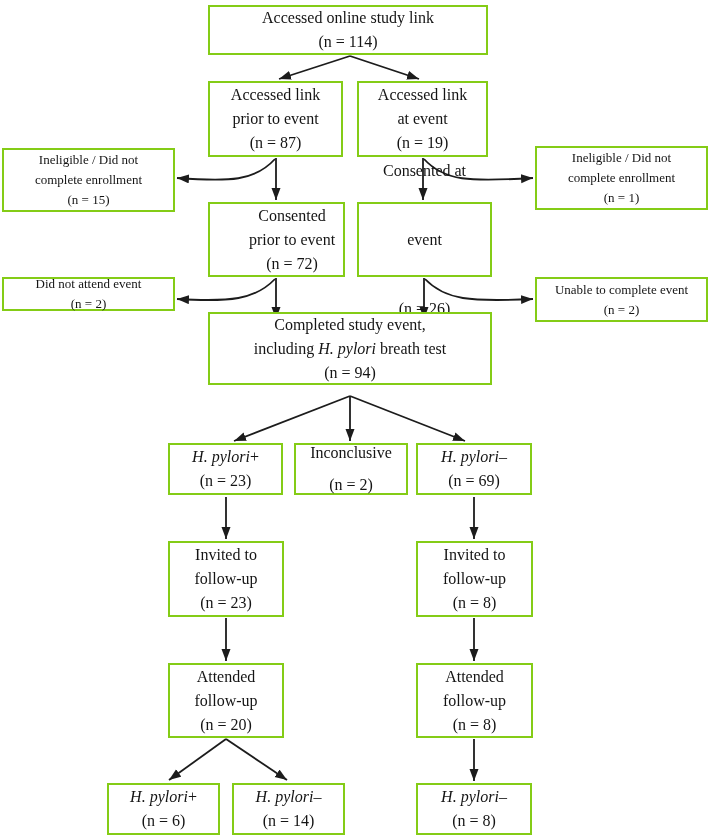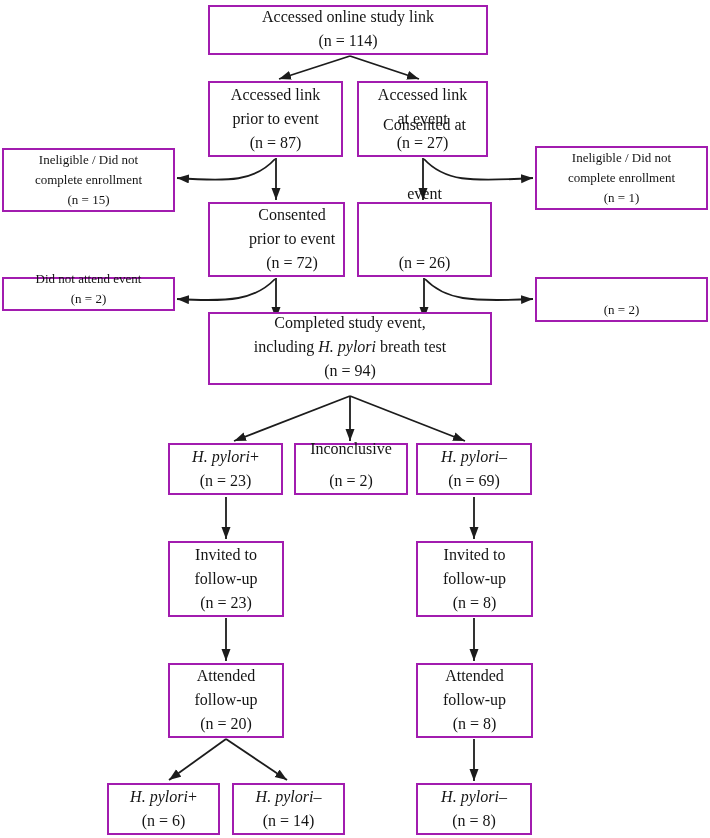--- a/index.html
+++ b/index.html
@@ -2,22 +2,22 @@
 <html><head>
 <meta charset="utf-8">
 <style>
   html,body{margin:0;padding:0;background:#ffffff;}
   .stage{
     position:relative;width:710px;height:838px;background:#ffffff;overflow:hidden;
     font-family:"Liberation Serif","DejaVu Serif",serif;color:#141414;
   }
   .connectors{position:absolute;left:0;top:0;width:710px;height:838px;}
   .box{
-    position:absolute;box-sizing:border-box;border:2px solid #a21caf;background:#ffffff;
-    display:flex;flex-direction:column;align-items:center;justify-content:flex-end;
+    position:absolute;box-sizing:border-box;border:2px solid #84cc16;background:#ffffff;
+    display:flex;flex-direction:column;align-items:center;justify-content:center;
     text-align:center;z-index:2;
   }
   .f16 .ln{font-size:16px;line-height:24px;white-space:nowrap;}
   .f13 .ln{font-size:13px;line-height:20px;white-space:nowrap;}
   .ln i{font-style:italic;}
 </style>
 </head>
 <body>
 
 <div class="stage">
@@ -59,21 +59,21 @@
 
   <div class="box f16" style="left:208px;top:81px;width:135px;height:76px;">
     <div class="ln">Accessed link</div>
     <div class="ln">prior to event</div>
     <div class="ln">(n = 87)</div>
   </div>
 
   <div class="box f16" style="left:357px;top:81px;width:131px;height:76px;">
     <div class="ln">Accessed link</div>
     <div class="ln">at event</div>
-    <div class="ln">(n = 27)</div>
+    <div class="ln">(n = 19)</div>
   </div>
 
   <div class="box f13" style="left:2px;top:148px;width:173px;height:64px;">
     <div class="ln">Ineligible / Did not</div>
     <div class="ln">complete enrollment</div>
     <div class="ln">(n = 15)</div>
   </div>
 
   <div class="box f13" style="left:535px;top:146px;width:173px;height:64px;">
     <div class="ln">Ineligible / Did not</div>
@@ -92,20 +92,21 @@
     <div class="ln">event</div>
     <div class="ln">(n = 26)</div>
   </div>
 
   <div class="box f13" style="left:2px;top:277px;width:173px;height:34px;">
     <div class="ln">Did not attend event</div>
     <div class="ln">(n = 2)</div>
   </div>
 
   <div class="box f13" style="left:535px;top:277px;width:173px;height:45px;">
+    <div class="ln">Unable to complete event</div>
     <div class="ln">(n = 2)</div>
   </div>
 
   <div class="box f16" style="left:208px;top:312px;width:284px;height:73px;">
     <div class="ln">Completed study event,</div>
     <div class="ln">including <i>H. pylori</i> breath test</div>
     <div class="ln">(n = 94)</div>
   </div>
 
   <div class="box f16" style="left:168px;top:443px;width:115px;height:52px;">

